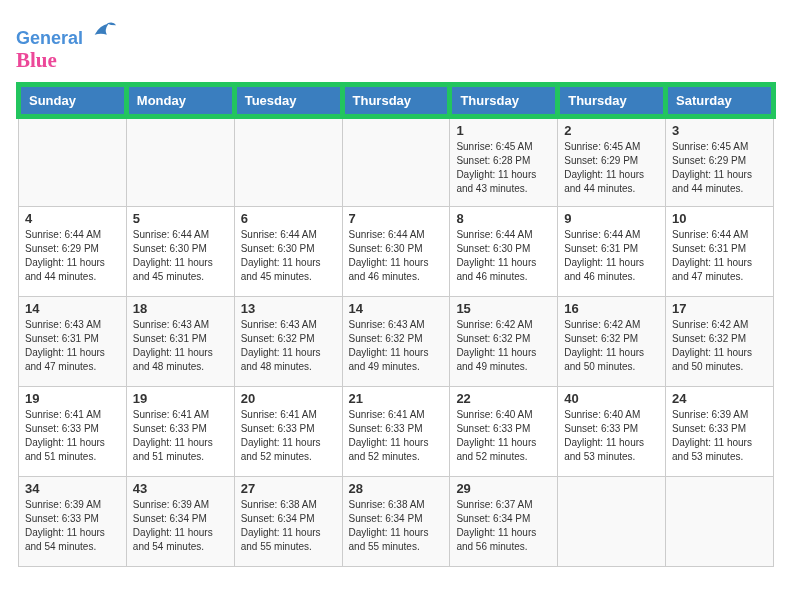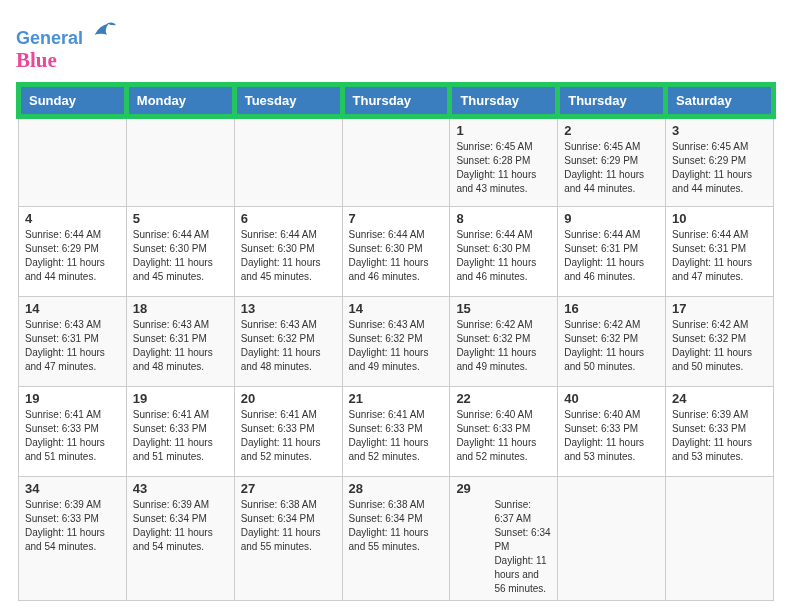--- a/index.html
+++ b/index.html
@@ -304,21 +304,21 @@
 Daylight: 11 hours and 55 minutes.</div>
         </td>
         <td>
           <span class="day-number">28</span>
           <div class="day-info" style="white-space: pre-line;">Sunrise: 6:38 AM
 Sunset: 6:34 PM
 Daylight: 11 hours and 55 minutes.</div>
         </td>
         <td>
           <span class="day-number">29</span>
-          <div class="day-info" style="white-space: pre-line; margin-left: 38px;">Sunrise: 6:37 AM
+          <div class="day-info" style="white-space: pre-line;">Sunrise: 6:37 AM
 Sunset: 6:34 PM
 Daylight: 11 hours and 56 minutes.</div>
         </td>
         <td class="empty-cell"></td>
         <td class="empty-cell"></td>
       </tr>
     </tbody>
 </table>
 
 </body></html>

